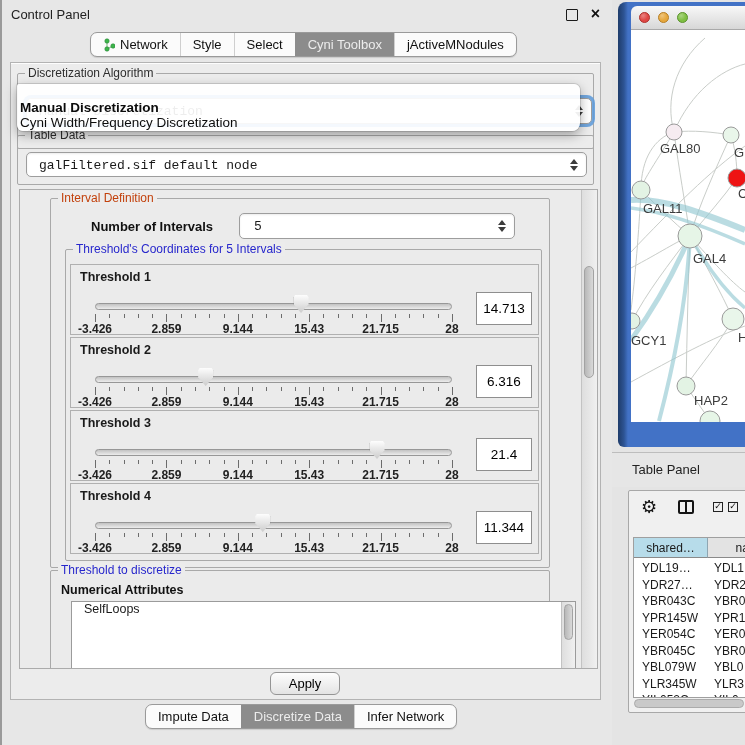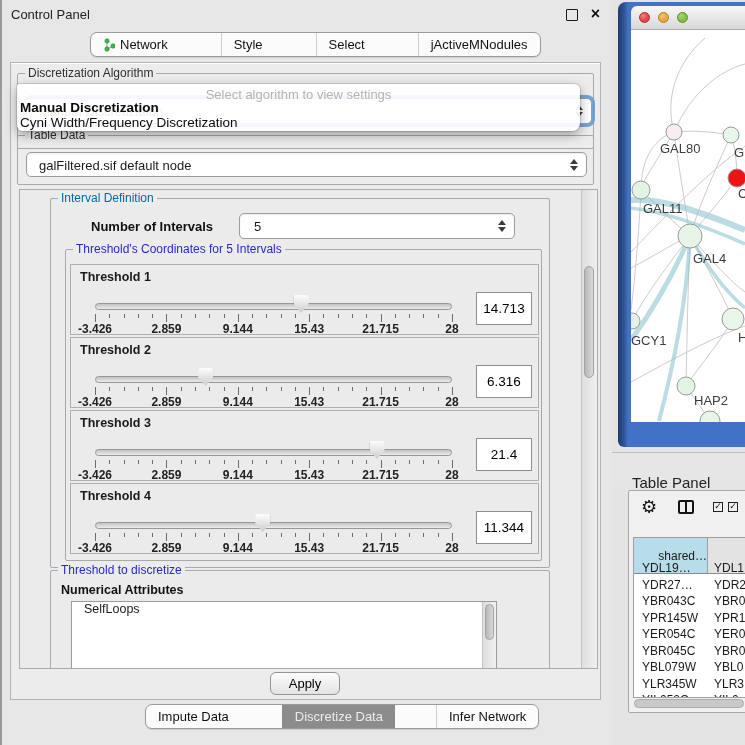--- a/index.html
+++ b/index.html
@@ -6,36 +6,36 @@
   body{width:745px;height:745px;overflow:hidden;background:#e4e4e4;
        font-family:"Liberation Sans","DejaVu Sans",sans-serif;color:#1a1a1a;position:relative;}
   
   .cp{position:absolute;left:0;top:0;width:612px;height:745px;background:#e7e7e7;
       border-left:2px solid #9a9a9a;box-sizing:border-box;}
   .cp-titlebar{position:absolute;left:0;top:0;width:100%;height:28px;}
   .cp-title{position:absolute;left:9px;top:7px;font-size:13px;color:#222;}
   .win-float{position:absolute;right:34px;top:9px;width:10px;height:10px;border:1.7px solid #1a1a1a;border-radius:1px;}
   .win-close{position:absolute;right:12px;top:4px;font-size:16px;font-weight:900;color:#111;line-height:20px;}
   .tabbar{position:absolute;display:flex;border:1px solid #9a9a9a;border-radius:7px;background:#fbfbfb;
-          overflow:hidden;box-shadow:0 1px 1px rgba(0,0,0,.12);gap:41px;}
+          overflow:hidden;box-shadow:0 1px 1px rgba(0,0,0,.12);}
   .tabbar .tab{padding:4px 12px;font-size:13px;color:#111;display:flex;align-items:center;gap:5px;border-left:1px solid #cfcfcf;white-space:nowrap;}
   .tabbar .tab:first-child{border-left:none;}
   .tabbar .tab.sel{background:#8c8c8c;color:#ececec;border-left-color:#8c8c8c;}
   .top-tabs{left:88px;top:32px;}
   .bottom-tabs{left:143px;top:704px;}
   
   .main-panel{position:absolute;left:8px;top:62px;width:591px;height:638px;background:#ececec;
               border:1px solid #b3b3b3;box-shadow:inset 0 1px 0 #fdfdfd;box-sizing:border-box;}
   .group{position:absolute;border:1px solid #a9a9a9;border-radius:2px;box-sizing:border-box;}
   .group>.legend{position:absolute;top:-8px;left:7px;background:#ececec;padding:0 3px;font-size:12px;color:#2e2e2e;white-space:nowrap;}
-  .legend.green{color:#0369a1;}
+  .legend.green{color:#c2410c;}
   .legend.blue{color:#2727cc;}
   .combo{position:absolute;background:#fff;border:1px solid #9d9d9d;border-radius:5px;
          box-shadow:inset 0 1px 2px rgba(0,0,0,.08);box-sizing:border-box;font-size:13px;}
-  .combo .val{position:absolute;left:12px;top:50%;transform:translateY(-50%);white-space:nowrap;}
+  .combo .val{position:absolute;left:12px;top:50%;transform:translateY(-50%);white-space:nowrap;font-family:Liberation Mono, monospace;}
   .combo .spin{position:absolute;right:9px;top:50%;transform:translateY(-50%);width:7px;height:12px;}
   .combo .spin i{position:absolute;left:0;width:0;height:0;border-left:4px solid transparent;border-right:4px solid transparent;}
   .combo .spin .up{top:0;border-bottom:5px solid #3c3c3c;}
   .combo .spin .dn{bottom:0;border-top:5px solid #3c3c3c;}
   .combo.focus{box-shadow:0 0 0 3px rgba(92,154,219,.85);}
   
   .popup{position:absolute;left:6px;top:21px;width:563px;height:47px;background:rgba(255,255,255,.92);
          border-radius:2px 6px 8px 6px;box-shadow:0 4px 12px rgba(0,0,0,.35),0 0 0 1px rgba(0,0,0,.12);z-index:30;}
   .popup .hint{position:absolute;left:0;right:0;top:3px;text-align:center;color:#b3b3b3;font-size:13px;}
   .popup .opt{position:absolute;left:3px;font-size:13.5px;color:#0c0c0c;white-space:nowrap;}
@@ -68,31 +68,31 @@
   .apply-btn{position:absolute;left:259px;top:609px;width:70px;height:23px;border:1px solid #949494;border-radius:6px;
              background:linear-gradient(#fdfdfd,#e3e3e3);font-size:13px;font-family:"Liberation Sans",sans-serif;}
   
   .net-window{position:absolute;left:618px;top:2px;width:127px;height:445px;border-radius:8px 0 0 6px;
               background:linear-gradient(90deg,#1f3c6a 0px,#2d5494 6px,#4272c6 10px);}
   .net-titlebar{position:absolute;left:13px;top:4px;right:0;height:23px;border-radius:6px 0 0 0;
                 background:linear-gradient(#f8f8f8,#d7d7d7);border-bottom:1px solid #a9a9a9;}
   .light{position:absolute;top:6px;width:11px;height:11px;border-radius:50%;box-sizing:border-box;}
   .net-canvas{position:absolute;left:13px;top:28px;right:0;bottom:25px;background:#fff;overflow:hidden;}
   .tp-titlebar{position:absolute;left:612px;top:452px;width:133px;height:34px;background:#e6e6e6;border-top:1px solid #bdbdbd;}
-  .tp-title{position:absolute;left:20px;top:9px;font-size:15px;color:#222;margin-top:12px;}
+  .tp-title{position:absolute;left:20px;top:9px;font-size:13px;color:#222;}
   .tp-panel{position:absolute;left:628px;top:490px;width:130px;height:223px;background:#f0f0f0;
             border:1px solid #a8a8a8;border-radius:2px;box-sizing:border-box;}
   .gear{position:absolute;left:12px;top:5px;font-size:18px;color:#141414;}
   .cols-icon{position:absolute;left:49px;top:9px;width:16px;height:14px;border:2px solid #141414;border-radius:2px;box-sizing:border-box;}
   .cols-icon i{position:absolute;left:50%;top:0;width:2px;height:100%;background:#141414;margin-left:-1px;}
   .cbx{position:absolute;top:11px;width:10px;height:10px;border:1.6px solid #222;box-sizing:border-box;font-size:9px;line-height:7px;font-weight:bold;color:#111;text-align:center;}
   .tp-table{position:absolute;left:4px;top:46px;width:124px;height:161px;background:#fff;border:1px solid #9f9f9f;box-sizing:border-box;overflow:hidden;}
   .tp-head{position:absolute;left:0;top:0;height:22px;}
-  .tp-head .cell{position:absolute;top:0;height:36px;box-sizing:border-box;border-right:1px solid #8fa6b2;
-                 font-size:12px;display:flex;align-items:center;justify-content:flex-end;border-bottom:1px solid #8a8a8a;}
+  .tp-head .cell{position:absolute;top:0;height:20px;box-sizing:border-box;border-right:1px solid #8fa6b2;
+                 font-size:12px;display:flex;align-items:center;justify-content:center;border-bottom:1px solid #8a8a8a;}
   .tp-rows{position:absolute;left:0;top:22px;right:0;bottom:0;overflow:hidden;}
   .tp-row{height:16.5px;font-size:12px;white-space:nowrap;position:relative;}
   .tp-row .c1{position:absolute;left:8px;top:1px;}
   .tp-row .c2{position:absolute;left:80px;top:1px;}
   .hscroll{position:absolute;left:5px;top:208px;width:110px;height:9px;border-radius:5px;background:#c9c9c9;
            border:1px solid #ababab;box-sizing:border-box;}
   .net-icon-dot{fill:#3cb54a;stroke:#2c863a;stroke-width:.6;}
 </style>
 </head>
 <body>
@@ -113,40 +113,42 @@
           <circle class="net-icon-dot" cx="10" cy="8" r="2.2"></circle>
         </svg>
         <span>Network</span>
       </div>
       <div class="tab">
         <span>Style</span>
       </div>
       <div class="tab">
         <span>Select</span>
       </div>
+      <div class="tab sel">
+        <span>Cyni Toolbox</span>
+      </div>
       <div class="tab">
         <span>jActiveMNodules</span>
       </div>
     </div>
 
   <div class="main-panel">
 
     <div class="group" style="left:6px;top:10px;width:577px;height:76px;">
       <span class="legend">Discretization Algorithm</span>
       <div class="combo focus" style="left:8px;top:24px;width:566px;height:26px;">
         <span class="val">Manual Discretization</span>
         <span class="spin">
             <i class="up"></i>
             <i class="dn"></i>
           </span>
       </div>
     </div>
 
     <div class="popup">
-      <div class="hint">Select algorithm to view settings</div>
       <div class="opt b">Manual Discretization</div>
       <div class="opt p">Cyni Width/Frequency Discretization</div>
     </div>
 
     <div class="group" style="left:6px;top:72px;width:577px;height:50px;">
       <span class="legend">Table Data</span>
       <div class="combo" style="left:8px;top:16px;width:561px;height:25px;">
         <span class="val">galFiltered.sif default node</span>
         <span class="spin">
             <i class="up"></i>
@@ -347,21 +349,21 @@
                 </div>
                 <input class="th-value" value="11.344" style="">
               </div>
             </div>
         </div>
       </div>
 
       <div class="group" style="left:30px;top:380px;width:500px;height:150px;">
         <span class="legend blue">Threshold to discretize</span>
         <span class="bold-label" style="left:10px;top:12px;">Numerical Attributes</span>
-        <div class="listbox" style="left:20px;top:30px;width:426px;height:68px;">
+        <div class="listbox" style="left:20px;top:30px;width:505px;height:68px;">
           <div id="attr-list">
               <div class="li">SelfLoops</div>
             </div>
           <div class="vscroll" style="width:13px;">
             <div class="thumb" style="top:2px;height:36px;width:9px;"></div>
           </div>
         </div>
       </div>
 
       <div class="vscroll">

